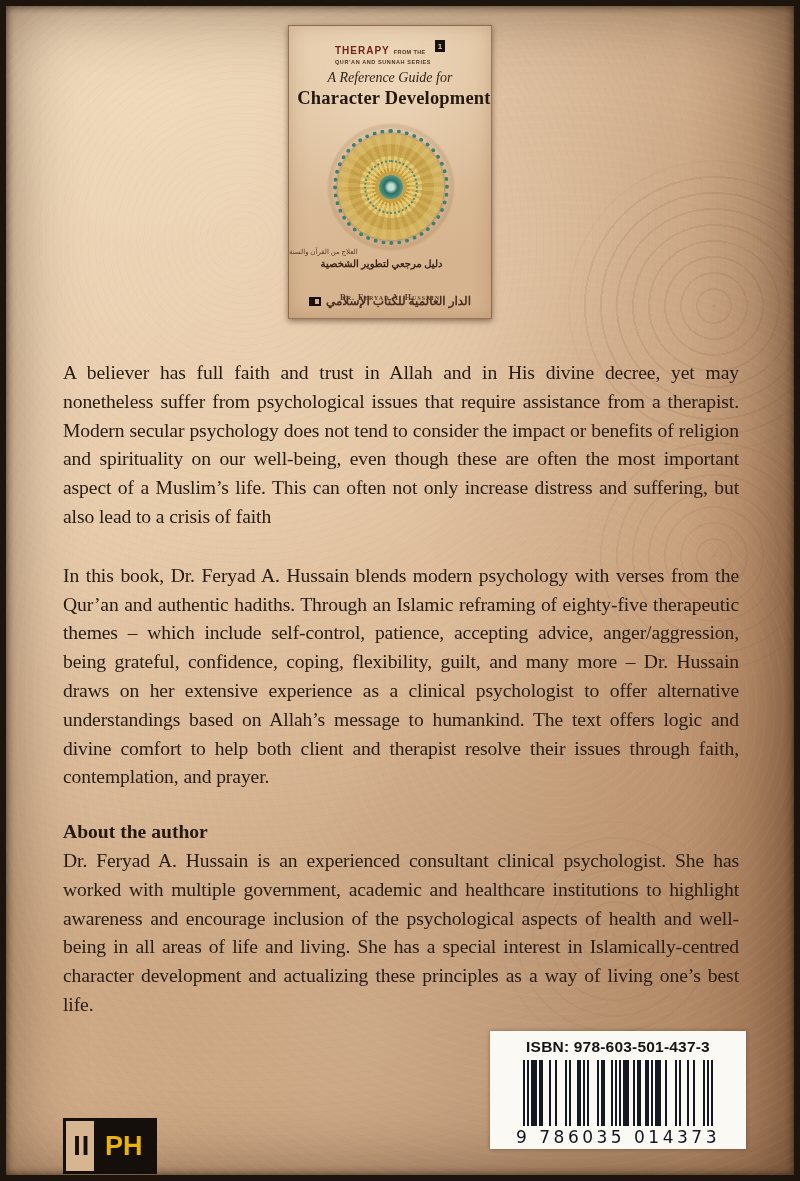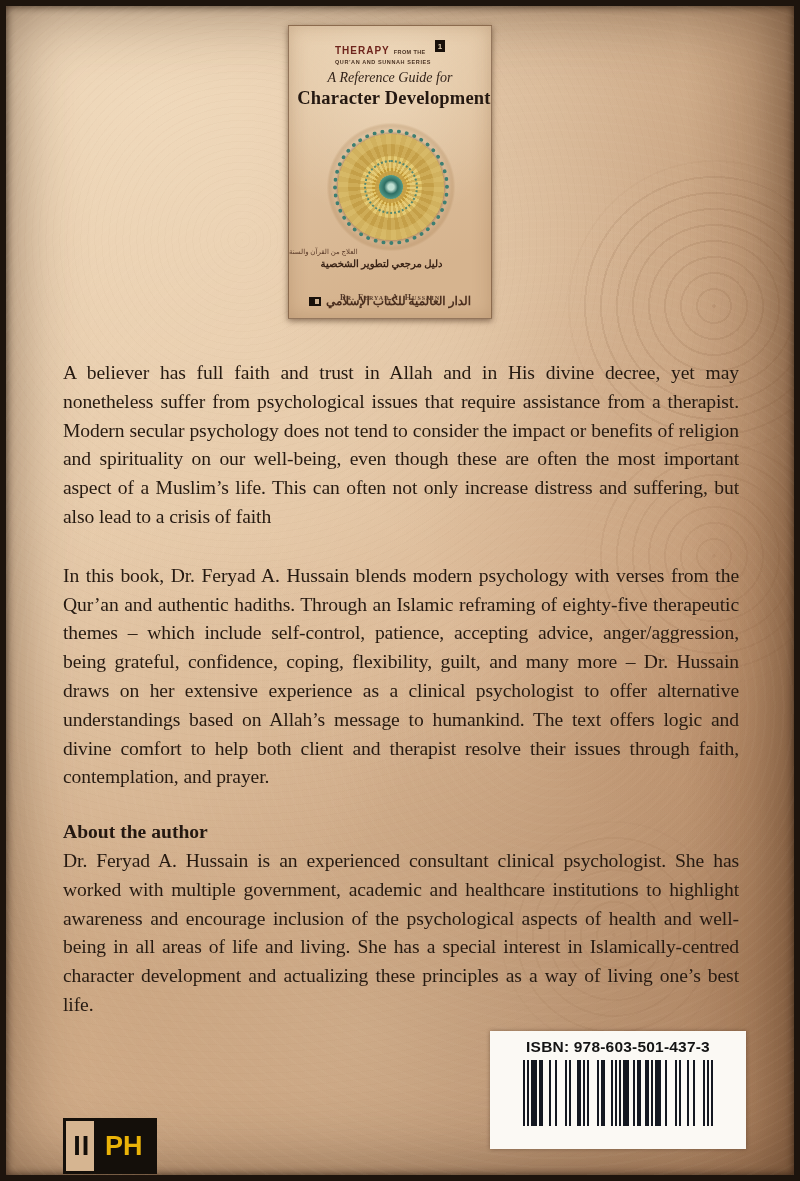--- a/index.html
+++ b/index.html
@@ -251,19 +251,20 @@
         <span class="b0"></span>
         <span class="b0"></span>
         <span class="b0"></span>
         <span class="b0"></span>
         <span class="b1"></span>
         <span class="b0"></span>
         <span class="b1"></span>
         <span class="b0"></span>
         <span class="b1"></span>
       </div>
+    <div class="isbn-digits">9 786035 014373</div>
   </div>
 
   <div class="iiph">
     <div class="iiph-left">II</div>
     <div class="iiph-right">PH</div>
   </div>
 </div>
 
 </body></html>

